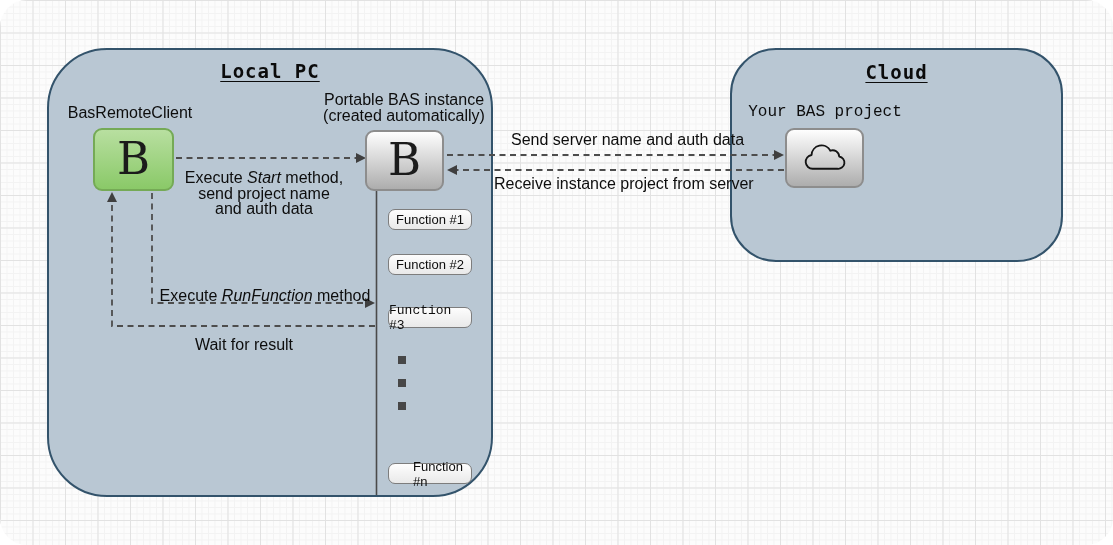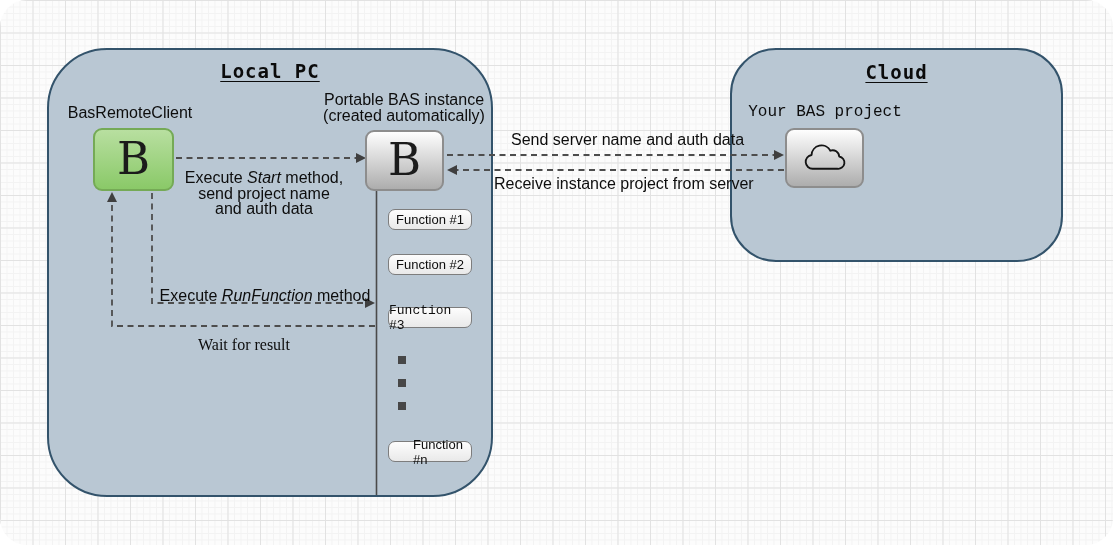--- a/index.html
+++ b/index.html
@@ -79,41 +79,41 @@
   }
 
   .fn-box {
     position: absolute; left:388px; width:84px; height:21px;
     border-radius: 7px; border: 1px solid #7d7d7d;
     background: linear-gradient(180deg, #fdfdfd 0%, #e9e9e9 100%);
     display: flex; align-items: center; justify-content: center;
     font-size: 13px; color: #0d0d0d;
     z-index: 3;
   }
-  #fn-1 { top:209px; } #fn-2 { top:254px; } #fn-3 { top:307px;font-family:Liberation Mono, monospace; } #fn-n { top:441px;padding-left:24px; }
+  #fn-1 { top:209px; } #fn-2 { top:254px; } #fn-3 { top:307px;font-family:Liberation Mono, monospace; } #fn-n { top:463px;padding-left:24px; }
 
   .dot {
     position: absolute; left:398px; width:8px; height:8px;
     background: #474747; z-index: 3;
   }
   #dot-1 { top:356px; } #dot-2 { top:379px; } #dot-3 { top:402px; }
 
   .lbl {
     position: absolute;
     font-size: 16px; line-height: 15.5px; color: #0d0d0d;
     text-align: center; z-index: 3;
     white-space: nowrap;
   }
   .it { font-style: italic; }
   #client-label   { left:50px;  top:105px; width:160px; }
   #instance-label { left:314px; top:92px;  width:180px; }
   #project-label  { left:745px; top:105px; width:160px;font-family:Liberation Mono, monospace; }
   #start-label    { left:174px; top:170px; width:180px; }
   #runfn-label    { left:155px; top:280px; width:220px;margin-top:8px; }
-  #wait-label     { left:164px; top:337px; width:160px;font-family:Liberation Serif, serif; }
+  #wait-label     { left:164px; top:337px; width:160px; }
   #send-label     { left:511px; top:132px; width:200px; }
   #receive-label  { left:494px; top:176px; width:240px; }
 
   .cloud-glyph { display:block; }
 </style>
 </head>
 <body>
 
 <div class="canvas">
 

